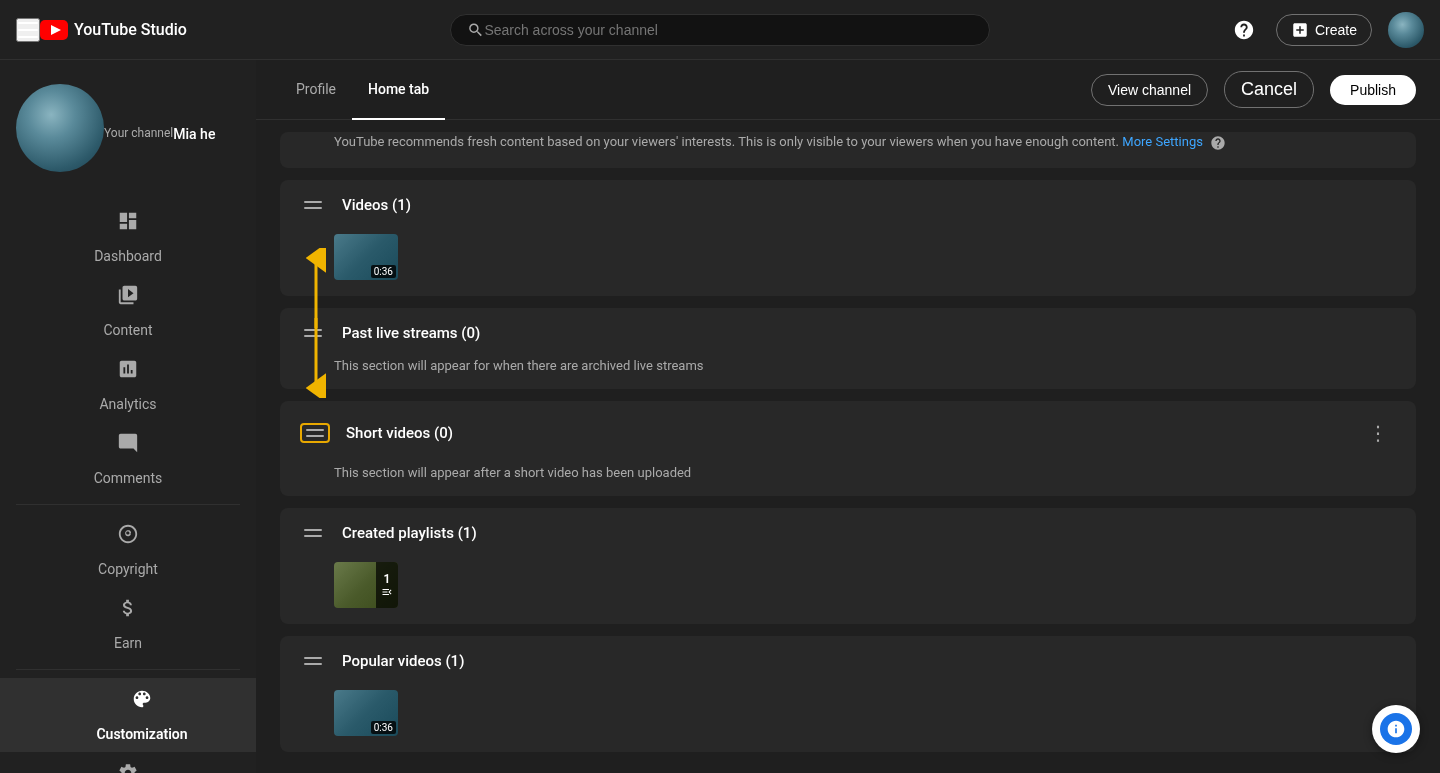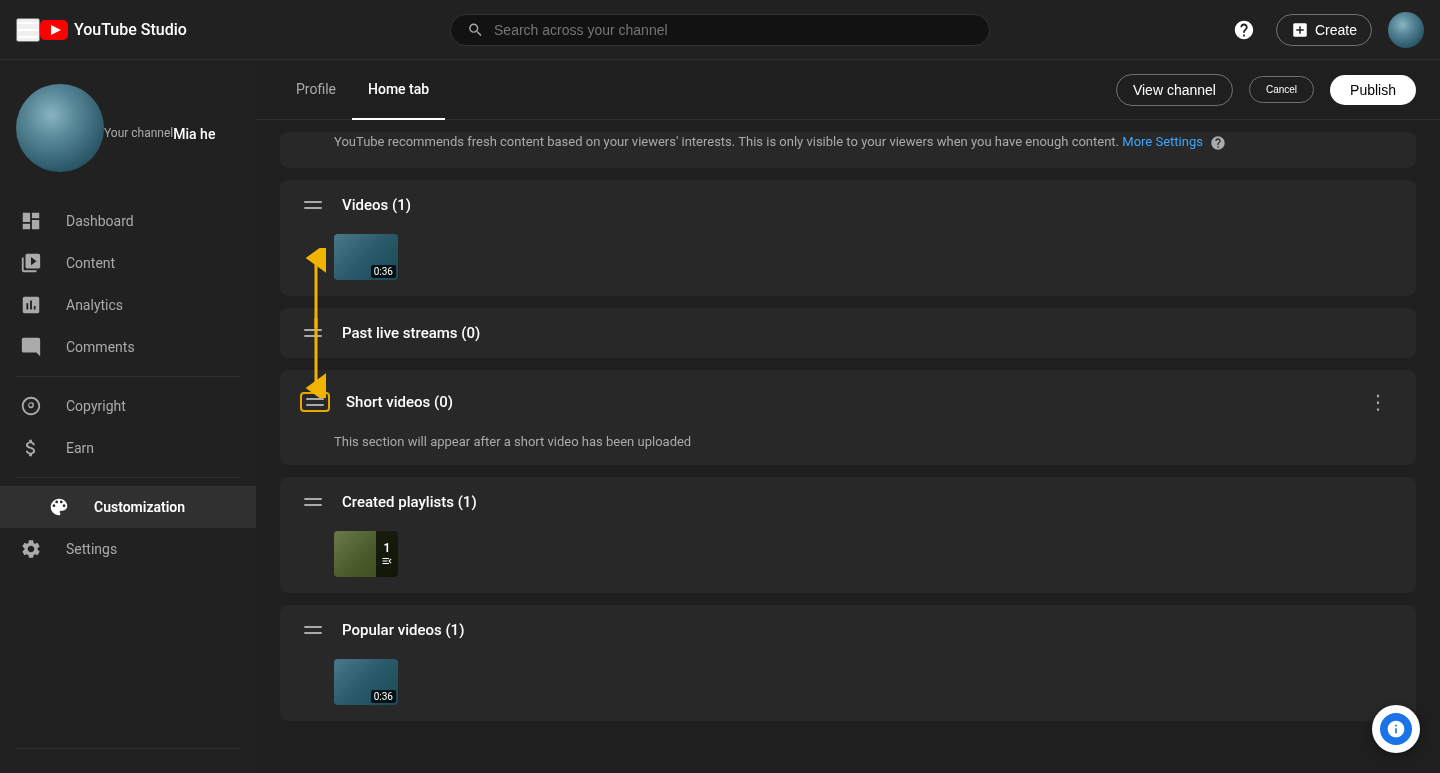--- a/index.html
+++ b/index.html
@@ -54,21 +54,20 @@
       justify-content: center;
     }
     .search-input-wrap {
       display: flex;
       align-items: center;
       background: #121212;
       border: 1px solid #303030;
       border-radius: 20px;
       padding: 6px 16px;
       width: 540px;
-      gap: 10px;
     }
     .search-input-wrap input {
       background: transparent;
       border: none;
       color: #aaa;
       font-size: 14px;
       outline: none;
       width: 100%;
     }
     .topbar-right {
@@ -149,25 +148,26 @@
       font-weight: 500;
       color: #fff;
     }
     .nav-items {
       flex: 1;
     }
     .nav-item {
       display: flex;
       align-items: center;
       padding: 10px 20px;
-      gap: 24px;
+      gap: 16px;
       cursor: pointer;
       border-radius: 0;
       color: #aaa;
       transition: background 0.1s;
+      flex-direction: column;
     }
     .nav-item.active {
       background: #303030;
       color: #fff;
       font-weight: 600;
       padding-left: 48px;
     }
     .nav-item .nav-label {
       font-size: 14px;
     }
@@ -239,21 +239,21 @@
       cursor: pointer;
       font-size: 14px;
     }
     .cancel-btn {
       background: transparent;
       border: 1px solid #717171;
       color: #fff;
       padding: 7px 16px;
       border-radius: 18px;
       cursor: pointer;
-      font-size: 10px;
+      font-size: 18px;
     }
     .publish-btn {
       background: #fff;
       border: none;
       color: #000;
       padding: 7px 20px;
       border-radius: 18px;
       cursor: pointer;
       font-size: 14px;
       font-weight: 500;
@@ -607,20 +607,21 @@
     </div>
 
     <div class="section-card">
       <div class="section-header">
         <div class="section-drag-handle">
           <div class="drag-line"></div>
           <div class="drag-line"></div>
         </div>
         <span class="section-title">Past live streams (0)</span>
       </div>
+      <div class="section-subtitle">This section will appear for when there are archived live streams</div>
     </div>
 
     <div class="section-card">
       <div class="section-header">
         <div class="section-drag-handle highlighted">
           <div class="drag-line"></div>
           <div class="drag-line"></div>
         </div>
         <span class="section-title">Short videos (0)</span>
         <button class="section-more-btn">⋮</button>

